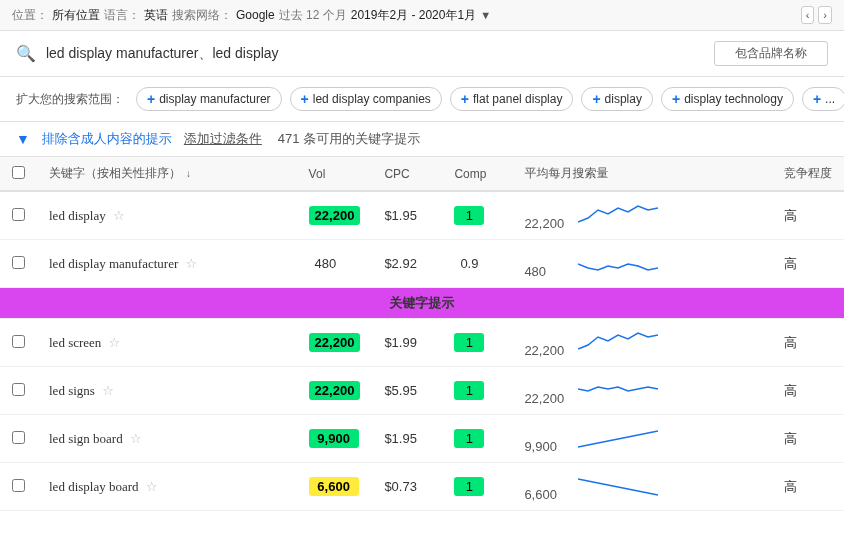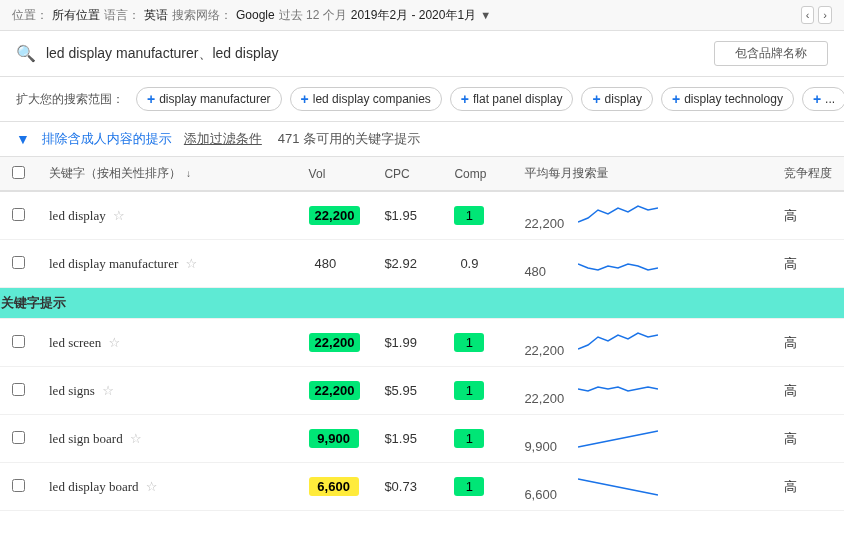--- a/index.html
+++ b/index.html
@@ -92,25 +92,26 @@
       font-size: 13px;
       border-bottom: 1px solid #f0f0f0;
       vertical-align: middle;
     }
     .checkbox-col { width: 30px; }
     .keyword-col { min-width: 180px; font-family: Liberation Serif, serif; }
     .vol-col, .cpc-col, .comp-col { width: 70px; }
     .compete-col { width: 70px; }
 
     .section-header td {
-      background: #5eead4;
+      background: #d946ef;
       font-weight: 600;
       color: #333;
       padding: 6px 1px;
       font-size: 13px;
+      text-align: center;
     }
 
     .vol-green { background-color: #00e676; color: #000; display: inline-block; padding: 2px 6px; border-radius: 3px; font-weight: 600; min-width: 50px; text-align: center; }
     .vol-yellow { background-color: #ffeb3b; color: #000; display: inline-block; padding: 2px 6px; border-radius: 3px; font-weight: 600; min-width: 50px; text-align: center; }
     .vol-plain { display: inline-block; padding: 2px 6px; min-width: 50px; }
 
     .comp-green { background-color: #00e676; color: #000; display: inline-block; padding: 2px 6px; border-radius: 3px; min-width: 30px; text-align: center; }
     .comp-plain { display: inline-block; padding: 2px 6px; }
 
     .star { color: #bbb; font-size: 13px; margin-left: 4px; cursor: pointer; }

